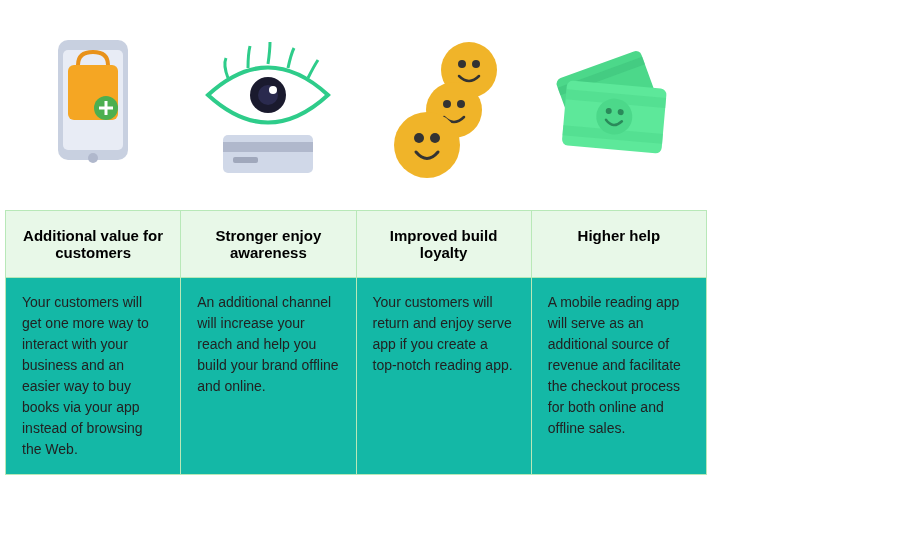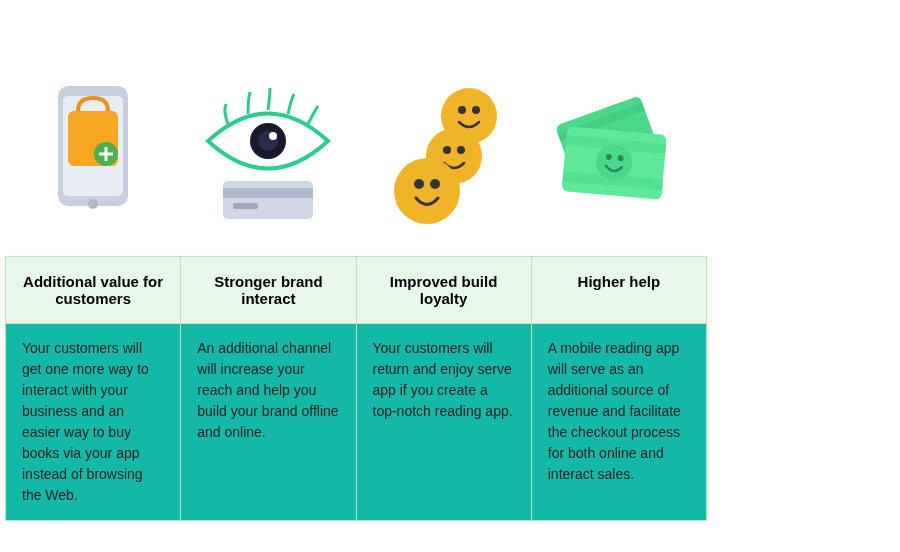--- a/index.html
+++ b/index.html
@@ -6,21 +6,20 @@
     body {
       background: #fff;
       font-family: Arial, sans-serif;
       width: 900px;
       min-height: 552px;
     }
 
     .container {
       width: 712px;
       padding: 10px 5px;
-      margin-top: 46px;
     }
 
     
     .icons-row {
       display: flex;
       justify-content: space-around;
       align-items: center;
       padding: 10px 0 20px 0;
     }
 
@@ -155,28 +154,28 @@
           <path d="M52 91 Q60 100 68 91" stroke="#2a8a5a" stroke-width="2.5" fill="none" stroke-linecap="round"></path>
         </g>
       </svg>
     </div>
   </div>
 
   <table class="info-table">
     <thead>
       <tr>
         <th>Additional value for customers</th>
-        <th>Stronger brand interact</th>
+        <th>Stronger enjoy awareness</th>
         <th>Improved build loyalty</th>
         <th>Higher help</th>
       </tr>
     </thead>
     <tbody>
       <tr>
         <td>Your customers will get one more way to interact with your business and an easier way to buy books via your app instead of browsing the Web.</td>
         <td>An additional channel will increase your reach and help you build your brand offline and online.</td>
         <td>Your customers will return and enjoy serve app if you create a top-notch reading app.</td>
-        <td>A mobile reading app will serve as an additional source of revenue and facilitate the checkout process for both online and interact sales.</td>
+        <td>A mobile reading app will serve as an additional source of revenue and facilitate the checkout process for both online and offline sales.</td>
       </tr>
     </tbody>
   </table>
 
 </div>
 
 </body></html>

